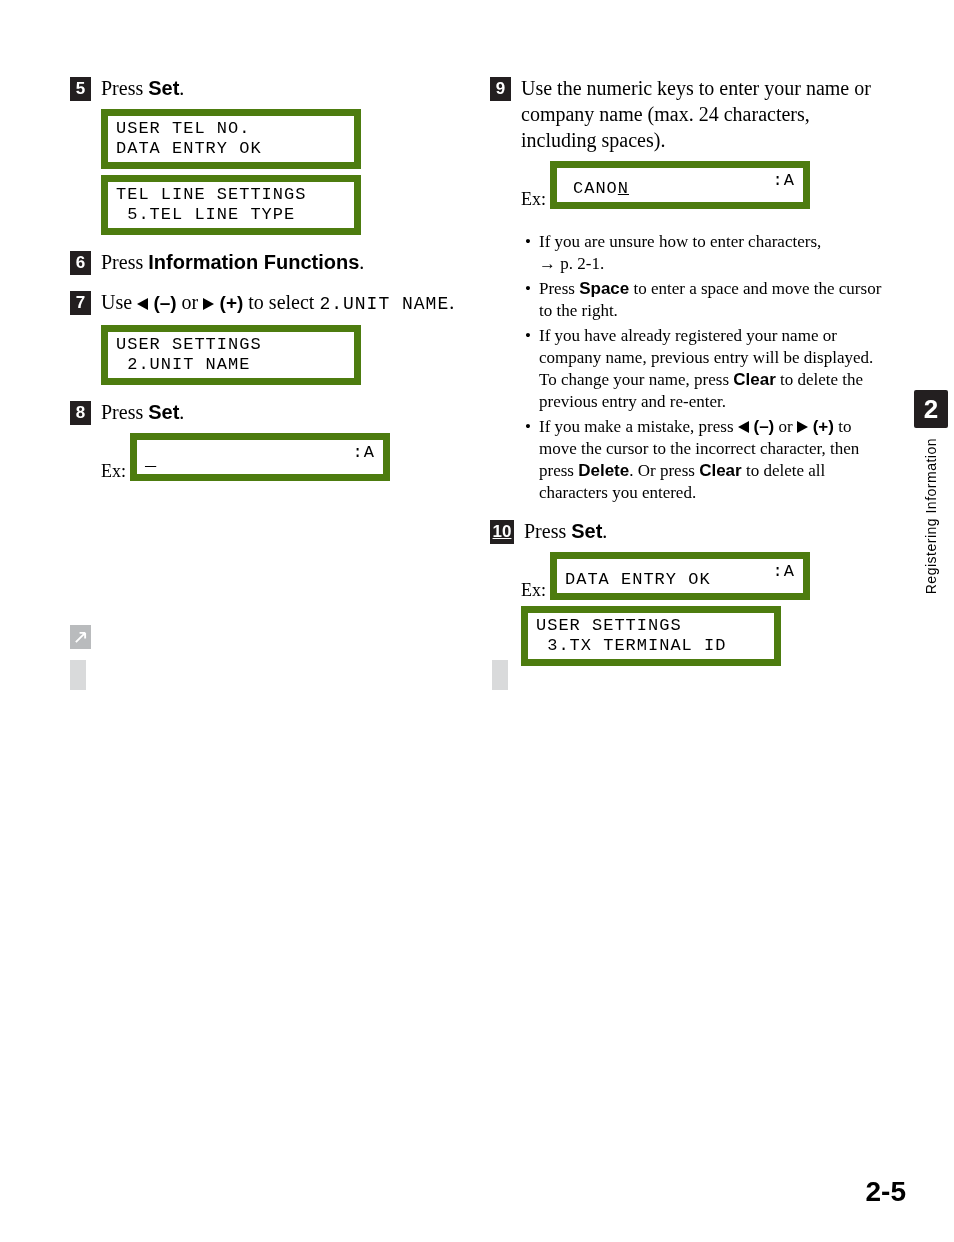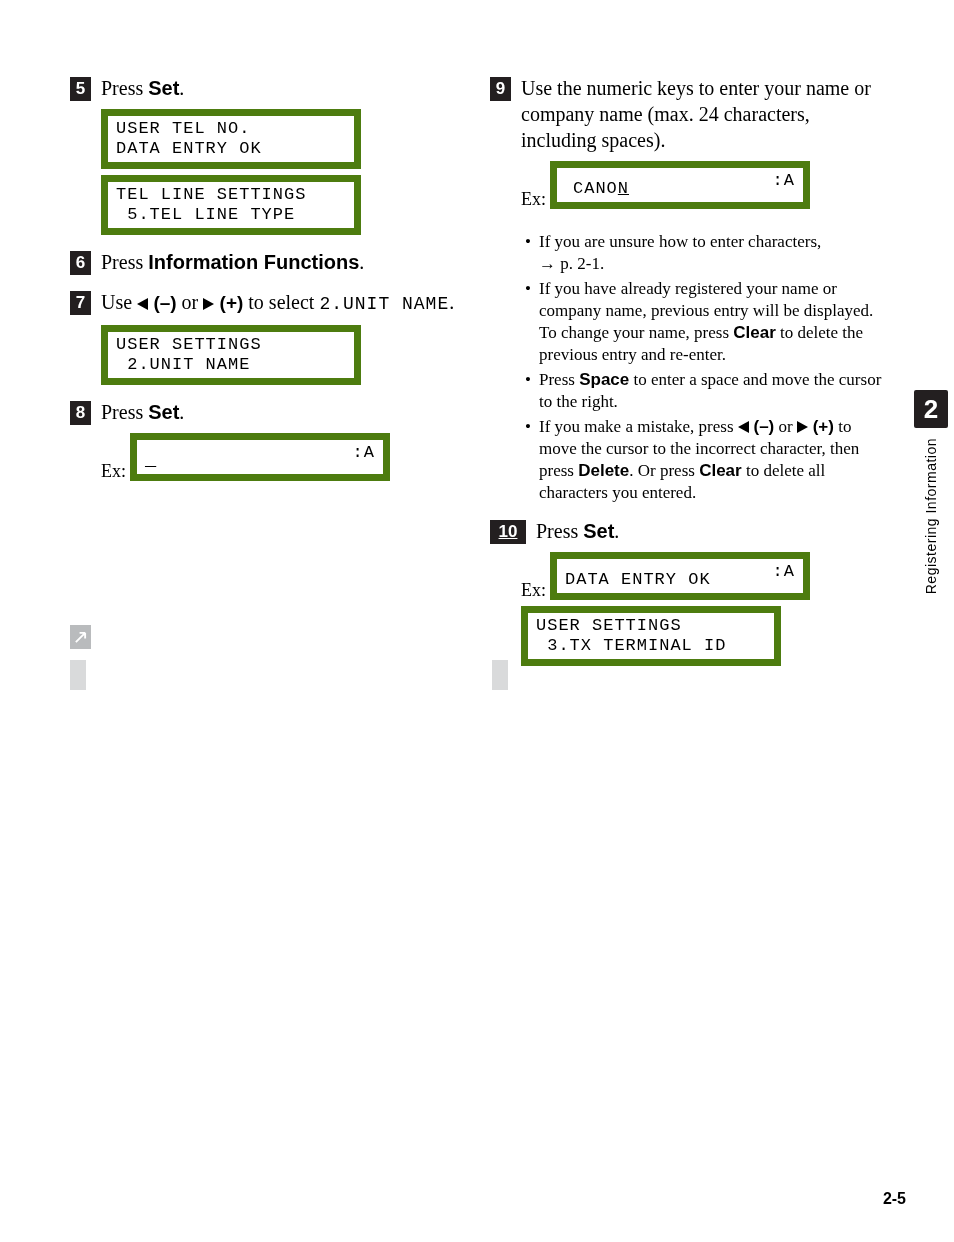--- a/index.html
+++ b/index.html
@@ -37,21 +37,21 @@
     background: #231f20;
     color: #fff;
     font-family: Arial, Helvetica, sans-serif;
     font-weight: bold;
     font-size: 17px;
     display: flex;
     align-items: center;
     justify-content: center;
     margin-top: 2px;
   }
-  .step-num.wide { width: 36px; text-decoration: underline; }
+  .step-num.wide { width: 24px; text-decoration: underline; }
   .step-text { flex: 1; }
   .step-text b, .step-text .sans-bold {
     font-family: Liberation Sans, sans-serif;
     font-weight: bold;
   }
   .mono, .mono-inline {
     font-family: "Courier New", Courier, monospace;
     font-size: 17px;
     letter-spacing: 1px;
   }
@@ -165,21 +165,21 @@
     background: #d9dadb;
   }
   .gray-bar.left { left: 70px; top: 660px; height: 30px; }
   .gray-bar.right { left: 492px; top: 660px; height: 30px; }
   .page-num {
     position: absolute;
     right: 48px;
     bottom: 34px;
     font-family: Arial, Helvetica, sans-serif;
     font-weight: bold;
-    font-size: 16px;
+    font-size: 28px;
   }
   .arrow-box {
     width: 21px;
     height: 24px;
     background: #b9bbbd;
     display: flex;
     align-items: center;
     justify-content: center;
   }
   .arrow-box svg { width: 13px; height: 13px; }
@@ -264,22 +264,22 @@
       <div class="ex-row">
         <span class="ex-label">Ex:</span>
         <div class="lcd tall">
           <span class="a-label">:A</span>
           <div style="position:absolute;bottom:3px;left:16px;"><span>CANO</span><span class="cursor-underline">N</span></div>
         </div>
       </div>
       <div class="bullets-wrap">
         <ul class="bullets">
           <li><span>If you are unsure how to enter characters,</span><br><span class="right-arrow">→ </span><span>p. 2-1.</span></li>
+          <li><span>Press </span><span class="sans-bold">Space</span><span> to enter a space and move the cursor to the right.</span></li>
           <li><span>If you have already registered your name or company name, previous entry will be displayed. To change your name, press </span><span class="sans-bold">Clear</span><span> to delete the previous entry and re-enter.</span></li>
-          <li><span>Press </span><span class="sans-bold">Space</span><span> to enter a space and move the cursor to the right.</span></li>
           <li><span>If you make a mistake, press </span><span class="tri-left"></span><span class="sans-bold"> (–)</span><span> or </span><span class="tri-right"></span><span class="sans-bold"> (+)</span><span> to move the cursor to the incorrect character, then press </span><span class="sans-bold">Delete</span><span>. Or press </span><span class="sans-bold">Clear</span><span> to delete all characters you entered.</span></li>
         </ul>
       </div>
     </div>
 
     <div class="step">
       <div class="step-header">
         <div class="step-num wide">10</div>
         <div class="step-text">
           <span>Press </span><b>Set</b><span>.</span>

